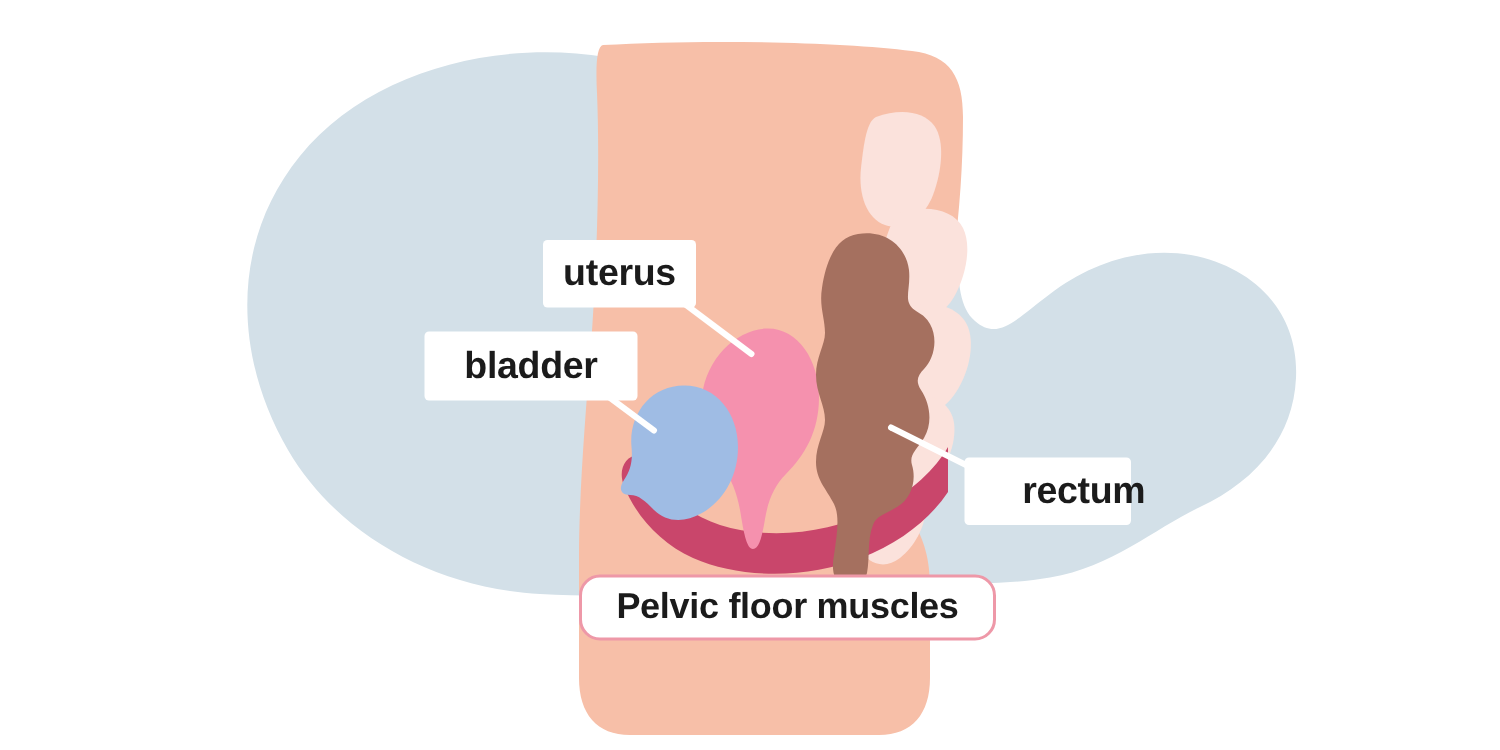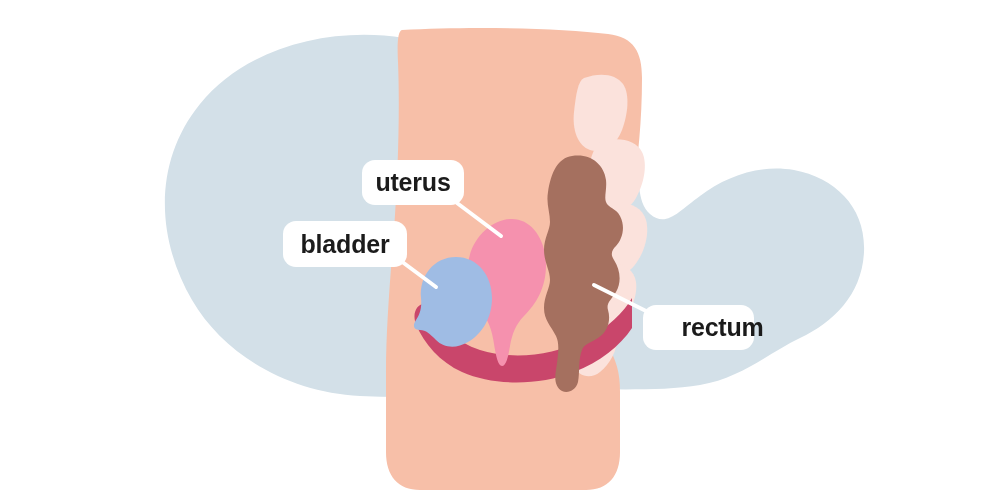--- a/index.html
+++ b/index.html
@@ -20,35 +20,35 @@
     inset: 0;
     width: 1000px;
     height: 500px;
   }
   .label-box {
     position: absolute;
     display: flex;
     align-items: center;
     justify-content: center;
     background: #ffffff;
-    border-radius: 13px;
+    border-radius: 3px;
     color: #1b1b1b;
     font-weight: 700;
     letter-spacing: -0.2px;
     white-space: nowrap;
     box-sizing: border-box;
   }
   .label-uterus {
     left: 362px; top: 160px;
     width: 102px; height: 45px;
     font-size: 25px;
   }
   .label-bladder {
     left: 283px; top: 221px;
-    width: 124px; height: 46px;
+    width: 142px; height: 46px;
     font-size: 25px;
   }
   .label-rectum {
     left: 643px; top: 305px;
     width: 111px; height: 45px;
     font-size: 25px;
     padding-left: 48px;
   }
   .label-pelvic {
     left: 386px; top: 383px;
@@ -185,14 +185,15 @@
       <line x1="646" y1="311" x2="594" y2="285"></line>
     </g>
   </svg>
 
   <div class="label-box label-uterus">uterus</div>
 
   <div class="label-box label-bladder">bladder</div>
 
   <div class="label-box label-rectum">rectum</div>
 
+  <div class="label-box label-pelvic">Pelvic floor muscles</div>
 
 </div>
 
 </body></html>

